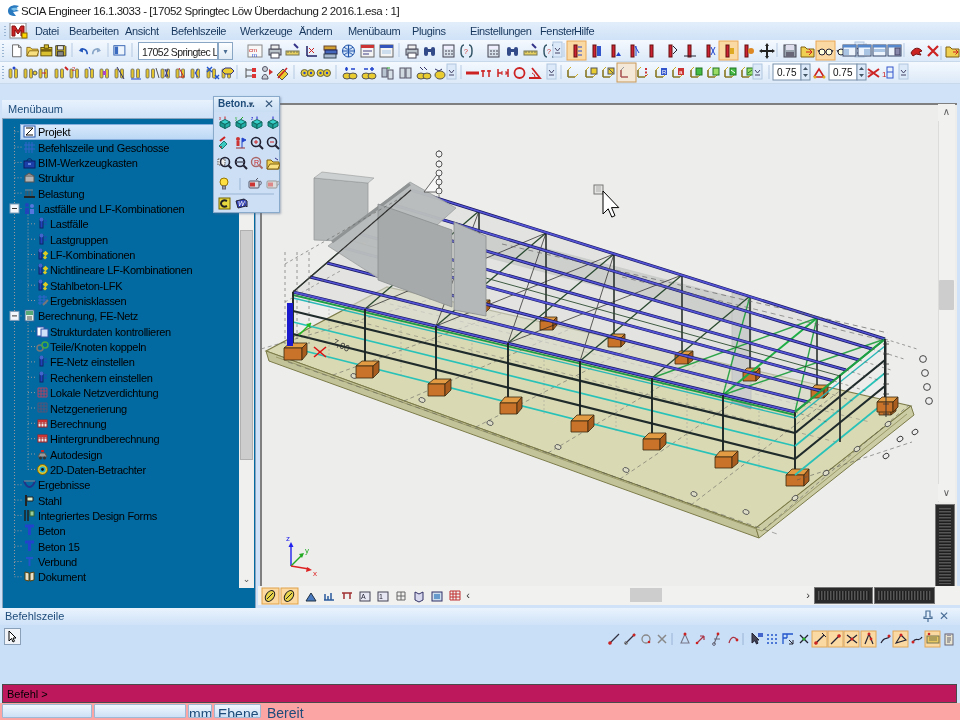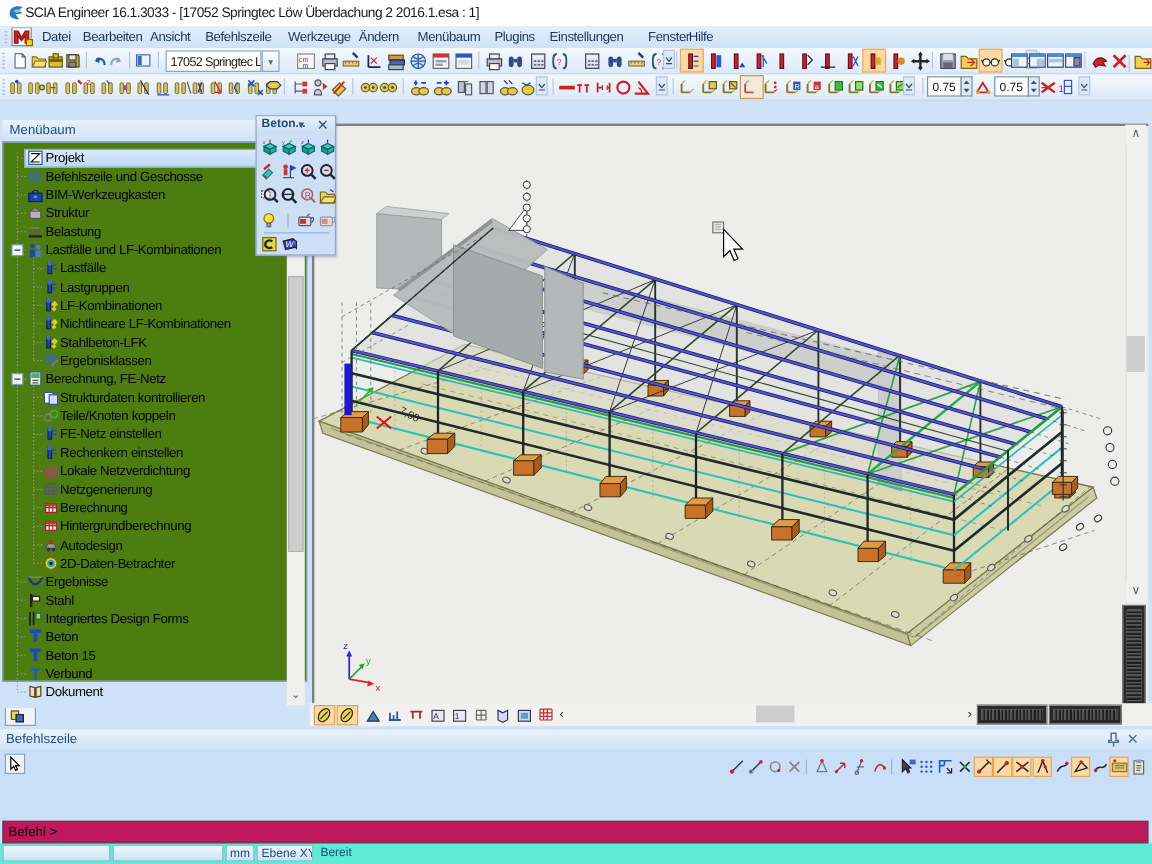--- a/index.html
+++ b/index.html
@@ -8,30 +8,30 @@
 #titlebar{left:0;top:0;width:960px;height:22px;background:#ffffff;}
 #titletext{left:21px;top:5px;font-size:11.5px;letter-spacing:-0.45px;color:#1a1a1a}
 #menubar{left:0;top:22px;width:960px;height:18px;background:linear-gradient(#e3eefb,#cfe2f7)}
 .menuitem{position:absolute;top:3px;font-size:11px;letter-spacing:-0.35px;color:#16365c}
 #tb1{left:0;top:40px;width:960px;height:22px;background:linear-gradient(#f4f9fe,#dce9f8);border-bottom:1px solid #c8d9ec}
 #tb2{left:0;top:62px;width:960px;height:22px;background:linear-gradient(#f4f9fe,#dce9f8);border-bottom:1px solid #c8d9ec}
 #combo{left:138px;top:42px;width:80px;height:18px;background:#fff;border:1px solid #89a6c4;font-size:10.5px;letter-spacing:-0.55px;color:#222;padding:3px 0 0 3px;white-space:nowrap;overflow:hidden}
 #combobtn{left:218px;top:42px;width:15px;height:18px;background:linear-gradient(#fdfefe,#dfeaf5);border:1px solid #89a6c4;font-size:8px;color:#4a6d94;text-align:center;padding-top:4px}
 #leftpanel{left:0;top:84px;width:258px;height:521px;background:#cfe2f8}
 #lpheader{left:2px;top:16px;width:254px;height:18px;background:linear-gradient(#e8f2fd,#cfe2f8);font-size:11px;color:#1e4c7a;padding:3px 0 0 6px}
-#tree{left:2px;top:34px;width:254px;height:450px;background:#4d7c0f;border:1px solid #8aa4bd;position:absolute}
+#tree{left:2px;top:34px;width:254px;height:598px;background:#0369a1;border:1px solid #8aa4bd;position:absolute}
 .trow{position:absolute;font-size:11px;letter-spacing:-0.3px;color:#000;white-space:nowrap}
 .ticon{position:absolute;width:13px;height:13px}
 #treescroll{position:absolute;right:1px;top:1px;width:15px;height:468px;background:#f0f0ef}
 #vp{left:258px;top:84px;width:702px;height:521px;background:#cfe2f8}
 #vpinner{position:absolute;left:2px;top:19px;width:697px;height:483px;background:#ededeb;border-top:2px solid #7f7f7f;border-left:2px solid #7f7f7f}
 #cmdhead{left:0;top:608px;width:960px;height:17px;background:linear-gradient(#e9f3fd,#cfe2f8);font-size:11px;color:#1e4c7a;padding:2px 0 0 5px}
 #cmdarea{left:0;top:625px;width:960px;height:59px;background:#c9dff8}
 #befehl{left:2px;top:684px;width:955px;height:19px;background:#be185d;border:1px solid #4a4a4a;font-size:11px;color:#000;padding:3px 0 0 4px}
-#statusbar{left:0;top:703px;width:960px;height:17px;background:#5eead4;font-size:10px;color:#1e4c7a}
+#statusbar{left:0;top:703px;width:960px;height:17px;background:#fca5a5;font-size:14px;color:#1e4c7a}
 .scell{position:absolute;top:1px;height:14px;white-space:nowrap;overflow:hidden;background:linear-gradient(#eff7fe,#cde1f6);border:1px solid #9db9d6;border-radius:1px}
 #palette{left:213px;top:96px;width:67px;height:117px;background:#ccdff5;border:1px solid #8aaacc;box-shadow:1px 1px 2px rgba(90,110,140,.5)}
 #palhead{position:absolute;left:0;top:0;width:65px;height:15px;background:linear-gradient(#e6f1fc,#c8ddf3);font-size:10px;font-weight:bold;color:#1e4c7a;padding:1px 0 0 4px}
 </style>
 </head>
 <body>
 <div class="abs" id="titlebar"></div>
 <svg class="abs" style="left:6px;top:3px" width="15" height="15">
     <path d="M2 8 C2 3 8 1 13 3 L9 6 L13 8 L7 9 L10 13 C4 13 2 11 2 8 Z" fill="#2a7ac0"></path>
     <path d="M5 6 C8 4 11 5 12 6 L8 8 Z" fill="#7ac0e8"></path>
@@ -45,21 +45,21 @@
       <rect x="19" y="10" width="5" height="5" fill="#ffd700" stroke="#886600"></rect>
     </svg>
     <span class="menuitem" style="left:35px">Datei</span>
 <span class="menuitem" style="left:69px">Bearbeiten</span>
 <span class="menuitem" style="left:125px">Ansicht</span>
 <span class="menuitem" style="left:171px">Befehlszeile</span>
 <span class="menuitem" style="left:240px">Werkzeuge</span>
 <span class="menuitem" style="left:299px">Ändern</span>
 <span class="menuitem" style="left:348px">Menübaum</span>
 <span class="menuitem" style="left:412px">Plugins</span>
-<span class="menuitem" style="left:458px">Einstellungen</span>
+<span class="menuitem" style="left:470px">Einstellungen</span>
 <span class="menuitem" style="left:540px">Fenster</span>
 <span class="menuitem" style="left:574px">Hilfe</span>
 </div>
 <div class="abs" id="tb1"></div>
 <div class="abs" id="tb2"></div>
 <svg style="position:absolute;left:0;top:40px" width="960" height="44">
     <line x1="3" y1="4" x2="3" y2="17" stroke="#9ab4d4" stroke-dasharray="1,2" stroke-width="2"></line>
     <g transform="translate(10,4) scale(0.85)">
       <path d="M3 1 L10 1 L13 4 L13 15 L3 15 Z" fill="#fff" stroke="#555"></path>
       <path d="M10 1 L10 4 L13 4" fill="none" stroke="#555"></path>

